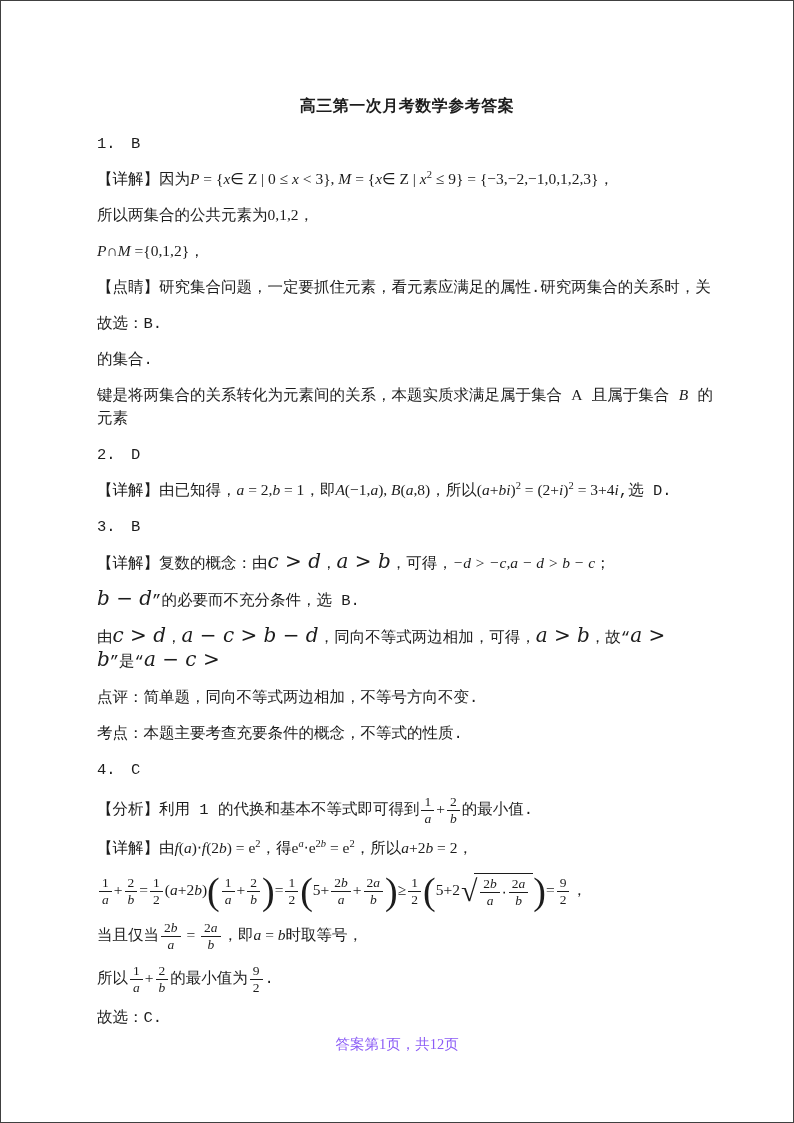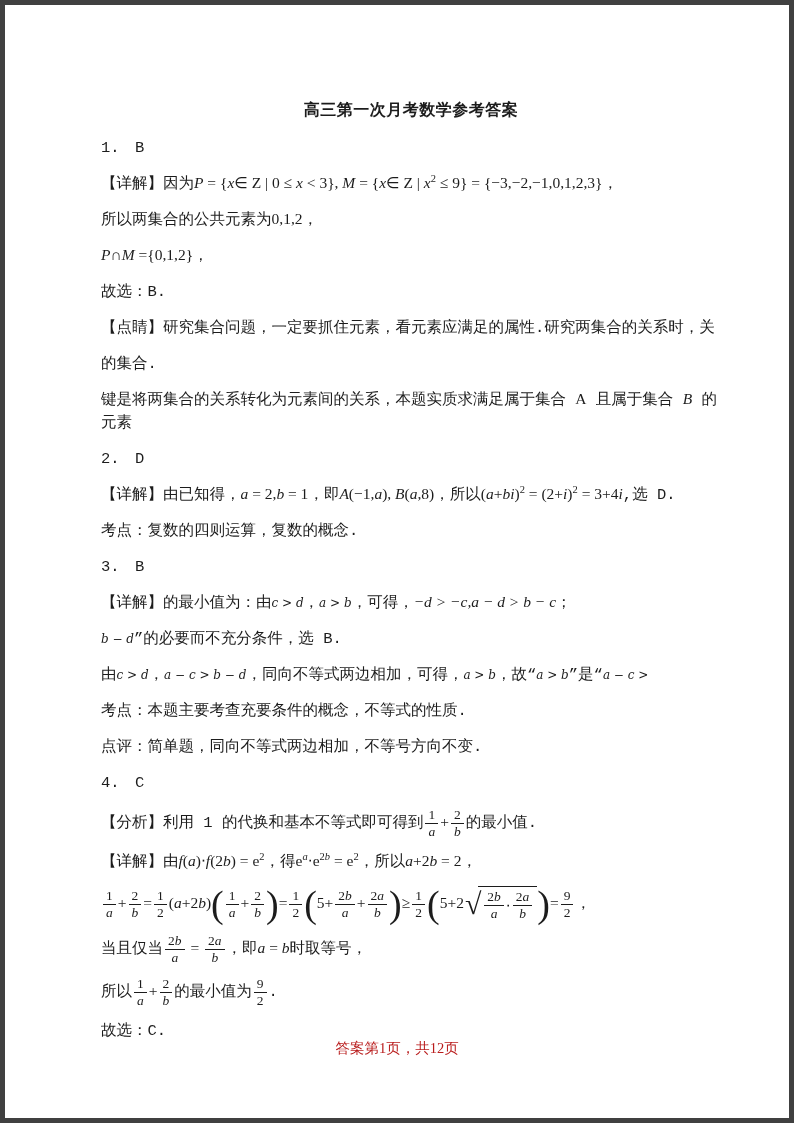--- a/index.html
+++ b/index.html
@@ -1,39 +1,39 @@
 <!DOCTYPE html>
 <html><head>
 <meta charset="utf-8">
 <style>
   html,body{margin:0;padding:0;background:#f2f2f2;}
   .page{
     position:relative;
     width:794px;height:1123px;
     margin:0 auto;
     background:#ffffff;
-    border:5px solid #404040;
+    border:1px solid #404040;
     box-sizing:border-box;
     font-family:"Liberation Serif","DejaVu Serif",serif;
     color:#1c1c1c;
     overflow:hidden;
   }
   .content{position:absolute;left:96px;top:94px;width:620px;}
   .title{
     text-align:center;font-weight:700;font-size:16px;line-height:22px;
     margin-bottom:15px;letter-spacing:.5px;
   }
   .line{
     font-size:15.5px;line-height:21px;margin-bottom:13px;
     white-space:pre-wrap;
   }
   .tx{font-family:Liberation Mono, monospace;}
   .mr{font-family:"Liberation Serif",serif;}
   .mi{font-family:"Liberation Serif",serif;font-style:italic;}
-  .m2{font-family:"DejaVu Serif",serif;font-style:italic;font-size:12px;}
+  .m2{font-family:"DejaVu Serif",serif;font-style:italic;font-size:20px;}
   .su{display:inline-block;font-size:10.5px;transform:translateY(-6px);line-height:0;}
   .fr{
     display:inline-flex;flex-direction:column;align-items:center;
     vertical-align:middle;margin:0 2px;font-size:13.5px;line-height:16px;
   }
   .fr .nu{padding:0 3px;border-bottom:1px solid #1c1c1c;}
   .fr .de{padding:0 3px;}
   .bp{
     font-size:38px;line-height:0;vertical-align:middle;
     font-family:"Liberation Serif",serif;font-weight:400;
@@ -41,49 +41,48 @@
   .sq{display:inline-flex;align-items:center;vertical-align:middle;margin-left:1px;}
   .sq-sym{font-size:30px;line-height:1;margin-right:-3px;}
   .sq-body{
     display:inline-flex;align-items:center;
     border-top:1.5px solid #1c1c1c;padding:2px 3px 0 4px;
   }
   .f-line{margin-bottom:10px;}
   .formula-line{margin-bottom:11px;}
   .footer{
     position:absolute;left:0;right:0;top:1034px;
-    text-align:center;font-size:14.5px;color:#b91c1c;
+    text-align:center;font-size:14.5px;color:#8b5cf6;
   }
 </style>
 </head>
 <body>
 
 <div class="page">
   <div class="content">
     <div class="title">高三第一次月考数学参考答案</div>
 
     <div class="line"><span class="tx">1. B</span></div>
     <div class="line"><span class="tx">【详解】因为</span><span class="mi">P</span><span class="mr"> = {</span><span class="mi">x</span><span class="mr">∈ Z | 0 ≤ </span><span class="mi">x</span><span class="mr"> &lt; 3}, </span><span class="mi">M</span><span class="mr"> = {</span><span class="mi">x</span><span class="mr">∈ Z | </span><span class="mi">x</span><span class="su"><span class="mr">2</span></span><span class="mr"> ≤ 9} = {−3,−2,−1,0,1,2,3}</span><span class="tx">，</span></div>
     <div class="line"><span class="tx">所以两集合的公共元素为</span><span class="mr">0,1,2</span><span class="tx">，</span></div>
     <div class="line"><span class="mi">P</span><span class="mr">∩</span><span class="mi">M</span><span class="mr"> ={0,1,2}</span><span class="tx">，</span></div>
+    <div class="line"><span class="tx">【点睛】研究集合问题，一定要抓住元素，看元素应满足的属性.研究两集合的关系时，关</span></div>
     <div class="line"><span class="tx">故选：B.</span></div>
-    <div class="line"><span class="tx">【点睛】研究集合问题，一定要抓住元素，看元素应满足的属性.研究两集合的关系时，关</span></div>
     <div class="line"><span class="tx">的集合.</span></div>
     <div class="line"><span class="tx">键是将两集合的关系转化为元素间的关系，本题实质求满足属于集合 </span><span class="mr">A</span><span class="tx"> 且属于集合 </span><span class="mi">B</span><span class="tx"> 的元素</span></div>
 
     <div class="line"><span class="tx">2. D</span></div>
     <div class="line"><span class="tx">【详解】由已知得，</span><span class="mi">a</span><span class="mr"> = 2,</span><span class="mi">b</span><span class="mr"> = 1</span><span class="tx">，即</span><span class="mi">A</span><span class="mr">(−1,</span><span class="mi">a</span><span class="mr">), </span><span class="mi">B</span><span class="mr">(</span><span class="mi">a</span><span class="mr">,8)</span><span class="tx">，所以</span><span class="mr">(</span><span class="mi">a</span><span class="mr">+</span><span class="mi">bi</span><span class="mr">)</span><span class="su"><span class="mr">2</span></span><span class="mr"> = (2+</span><span class="mi">i</span><span class="mr">)</span><span class="su"><span class="mr">2</span></span><span class="mr"> = 3+4</span><span class="mi">i</span><span class="tx">,选 D.</span></div>
-    <div class="line"><span class="tx">考点：复数的四则运算，复数的概念.</span></div>
 
     <div class="line"><span class="tx">3. B</span></div>
-    <div class="line"><span class="tx">【详解】的最小值为：由</span><span class="m2">c &gt; d</span><span class="tx">，</span><span class="m2">a &gt; b</span><span class="tx">，可得，</span><span class="mi">−d &gt; −c,a − d &gt; b − c</span><span class="tx">；</span></div>
+    <div class="line"><span class="tx">【详解】复数的概念：由</span><span class="m2">c &gt; d</span><span class="tx">，</span><span class="m2">a &gt; b</span><span class="tx">，可得，</span><span class="mi">−d &gt; −c,a − d &gt; b − c</span><span class="tx">；</span></div>
     <div class="line"><span class="m2">b − d</span><span class="tx">”的必要而不充分条件，选 B.</span></div>
     <div class="line"><span class="tx">由</span><span class="m2">c &gt; d</span><span class="tx">，</span><span class="m2">a − c &gt; b − d</span><span class="tx">，同向不等式两边相加，可得，</span><span class="m2">a &gt; b</span><span class="tx">，故“</span><span class="m2">a &gt; b</span><span class="tx">”是“</span><span class="m2">a − c &gt;</span></div>
+    <div class="line"><span class="tx">点评：简单题，同向不等式两边相加，不等号方向不变.</span></div>
     <div class="line"><span class="tx">考点：本题主要考查充要条件的概念，不等式的性质.</span></div>
-    <div class="line"><span class="tx">点评：简单题，同向不等式两边相加，不等号方向不变.</span></div>
 
     <div class="line"><span class="tx">4. C</span></div>
     <div class="line f-line"><span class="tx">【分析】利用 1 的代换和基本不等式即可得到</span><span class="fr"><span class="nu"><span class="mr">1</span></span><span class="de"><span class="mi">a</span></span></span><span class="mr">+</span><span class="fr"><span class="nu"><span class="mr">2</span></span><span class="de"><span class="mi">b</span></span></span><span class="tx">的最小值.</span></div>
     <div class="line"><span class="tx">【详解】由</span><span class="mi">f</span><span class="mr">(</span><span class="mi">a</span><span class="mr">)⋅</span><span class="mi">f</span><span class="mr">(2</span><span class="mi">b</span><span class="mr">) = e</span><span class="su"><span class="mr">2</span></span><span class="tx">，得</span><span class="mr">e</span><span class="su"><span class="mi">a</span></span><span class="mr">⋅e</span><span class="su"><span class="mr">2</span><span class="mi">b</span></span><span class="mr"> = e</span><span class="su"><span class="mr">2</span></span><span class="tx">，所以</span><span class="mi">a</span><span class="mr">+2</span><span class="mi">b</span><span class="mr"> = 2</span><span class="tx">，</span></div>
     <div class="line formula-line"><span class="fr"><span class="nu"><span class="mr">1</span></span><span class="de"><span class="mi">a</span></span></span><span class="mr">+</span><span class="fr"><span class="nu"><span class="mr">2</span></span><span class="de"><span class="mi">b</span></span></span><span class="mr">=</span><span class="fr"><span class="nu"><span class="mr">1</span></span><span class="de"><span class="mr">2</span></span></span><span class="mr">(</span><span class="mi">a</span><span class="mr">+2</span><span class="mi">b</span><span class="mr">)</span><span class="bp">(</span><span class="fr"><span class="nu"><span class="mr">1</span></span><span class="de"><span class="mi">a</span></span></span><span class="mr">+</span><span class="fr"><span class="nu"><span class="mr">2</span></span><span class="de"><span class="mi">b</span></span></span><span class="bp">)</span><span class="mr">=</span><span class="fr"><span class="nu"><span class="mr">1</span></span><span class="de"><span class="mr">2</span></span></span><span class="bp">(</span><span class="mr">5+</span><span class="fr"><span class="nu"><span class="mr">2</span><span class="mi">b</span></span><span class="de"><span class="mi">a</span></span></span><span class="mr">+</span><span class="fr"><span class="nu"><span class="mr">2</span><span class="mi">a</span></span><span class="de"><span class="mi">b</span></span></span><span class="bp">)</span><span class="mr">≥</span><span class="fr"><span class="nu"><span class="mr">1</span></span><span class="de"><span class="mr">2</span></span></span><span class="bp">(</span><span class="mr">5+2</span><span class="sq"><span class="sq-sym">√</span><span class="sq-body"><span class="fr"><span class="nu"><span class="mr">2</span><span class="mi">b</span></span><span class="de"><span class="mi">a</span></span></span><span class="mr">⋅</span><span class="fr"><span class="nu"><span class="mr">2</span><span class="mi">a</span></span><span class="de"><span class="mi">b</span></span></span></span></span><span class="bp">)</span><span class="mr">=</span><span class="fr"><span class="nu"><span class="mr">9</span></span><span class="de"><span class="mr">2</span></span></span><span class="tx">，</span></div>
     <div class="line f-line"><span class="tx">当且仅当</span><span class="fr"><span class="nu"><span class="mr">2</span><span class="mi">b</span></span><span class="de"><span class="mi">a</span></span></span><span class="mr"> = </span><span class="fr"><span class="nu"><span class="mr">2</span><span class="mi">a</span></span><span class="de"><span class="mi">b</span></span></span><span class="tx">，即</span><span class="mi">a</span><span class="mr"> = </span><span class="mi">b</span><span class="tx">时取等号，</span></div>
     <div class="line f-line"><span class="tx">所以</span><span class="fr"><span class="nu"><span class="mr">1</span></span><span class="de"><span class="mi">a</span></span></span><span class="mr">+</span><span class="fr"><span class="nu"><span class="mr">2</span></span><span class="de"><span class="mi">b</span></span></span><span class="tx">的最小值为</span><span class="fr"><span class="nu"><span class="mr">9</span></span><span class="de"><span class="mr">2</span></span></span><span class="tx">.</span></div>
     <div class="line"><span class="tx">故选：C.</span></div>
 
   </div>

